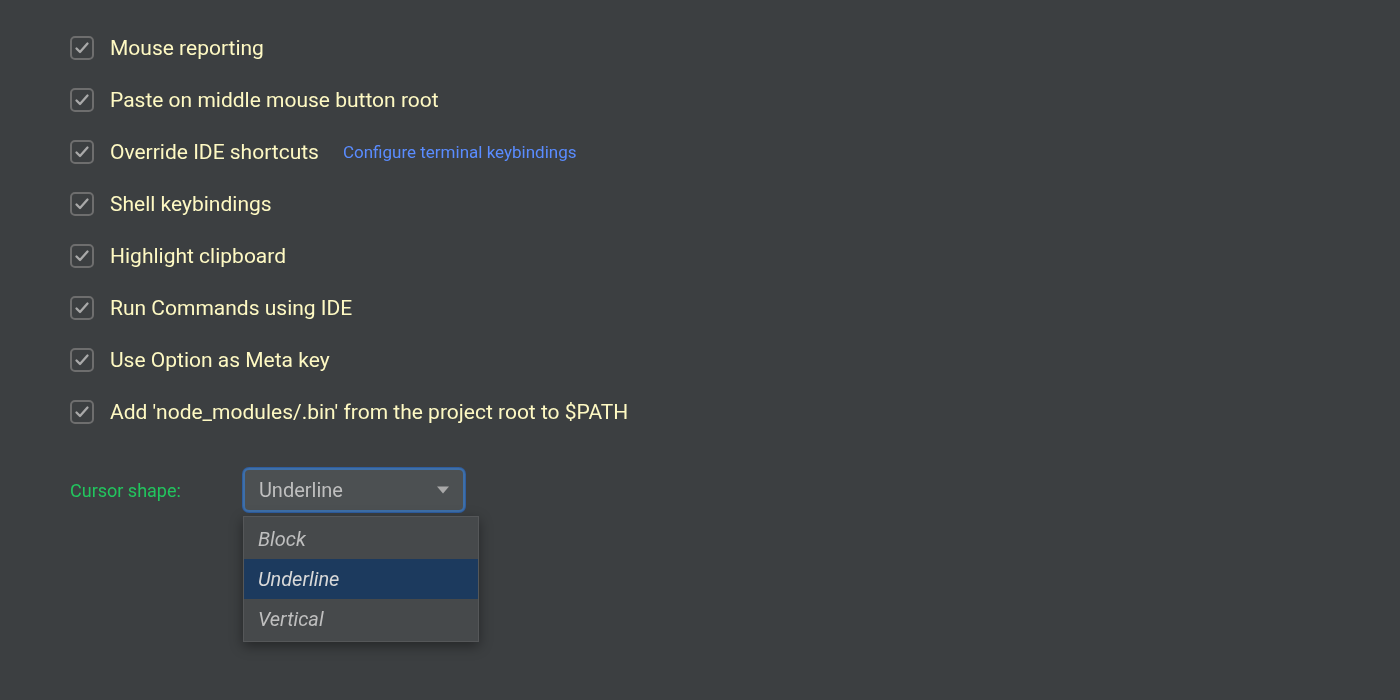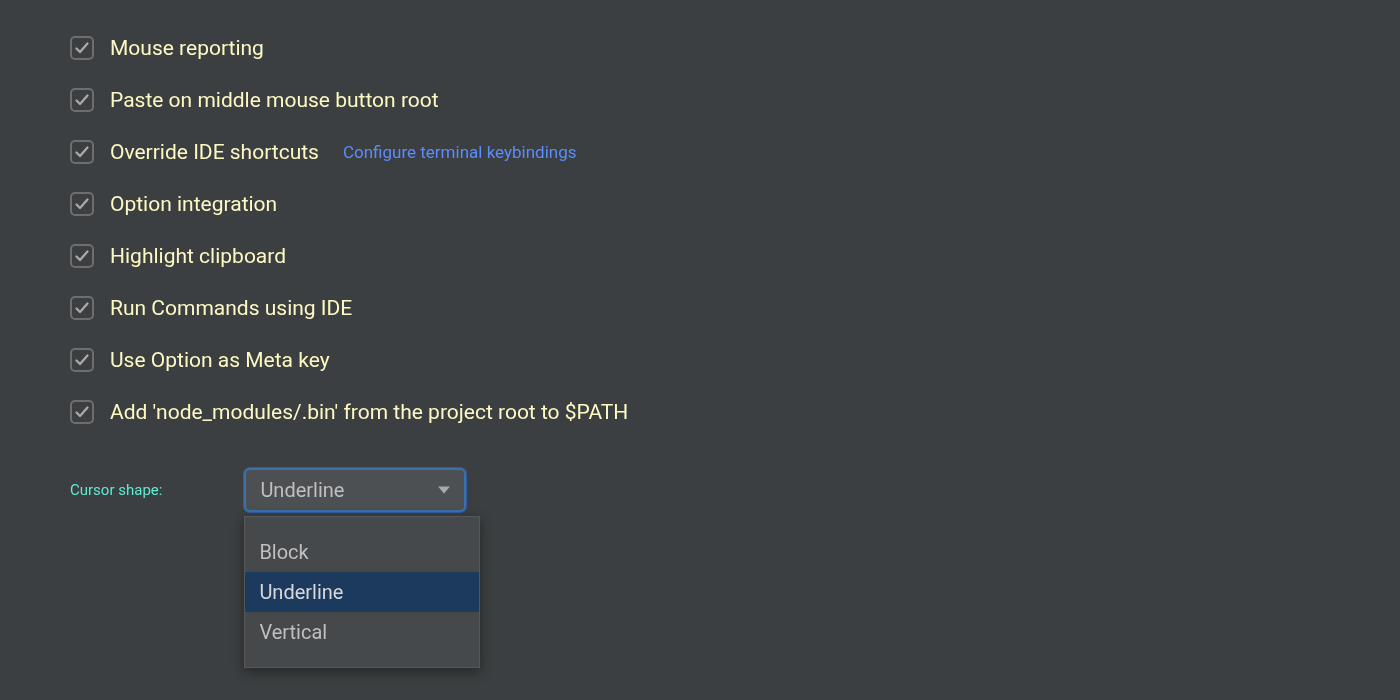--- a/index.html
+++ b/index.html
@@ -48,23 +48,23 @@
     font-size: 17px;
     cursor: pointer;
   }
 
   .form-row {
     display: flex;
     align-items: center;
     margin-top: 30px;
   }
   .form-label {
-    font-size: 15px;
-    color: #5eead4;
-    margin-right: 44px;
+    font-size: 18px;
+    color: #22c55e;
+    margin-right: 24px;
   }
   .combo-wrap {
     position: relative;
     margin-left: 38px;
   }
   .combo {
     width: 222px;
     height: 44px;
     background: #4c5052;
     border: 2px solid #3e6fa8;
@@ -94,21 +94,22 @@
 
   .dropdown {
     position: absolute;
     left: 0;
     top: 48px;
     width: 236px;
     background: #46494b;
     border: 1px solid #555759;
     box-shadow: 0 4px 12px rgba(0,0,0,0.4);
     box-sizing: border-box;
-    padding: 15px 0;
+    padding: 2px 0;
+    font-style: italic;
   }
   .dd-item {
     padding: 8px 14px;
     font-size: 20px;
     color: #bfbfbf;
     cursor: pointer;
   }
   .dd-item.selected {
     background: #1c3a5e;
     color: #d8d8d8;
@@ -147,21 +148,21 @@
     <span class="cb-label">Override IDE shortcuts</span>
     <span class="link">Configure terminal keybindings</span>
   </div>
 
   <div class="row">
     <div class="checkbox checked">
       <svg width="16" height="16" viewBox="0 0 16 16">
           <polyline points="2.5,8.5 6,12 13.5,3.5" fill="none" stroke="currentColor" stroke-width="2.3" stroke-linecap="round" stroke-linejoin="round"></polyline>
         </svg>
     </div>
-    <span class="cb-label">Option integration</span>
+    <span class="cb-label">Shell keybindings</span>
   </div>
 
   <div class="row">
     <div class="checkbox checked">
       <svg width="16" height="16" viewBox="0 0 16 16">
           <polyline points="2.5,8.5 6,12 13.5,3.5" fill="none" stroke="currentColor" stroke-width="2.3" stroke-linecap="round" stroke-linejoin="round"></polyline>
         </svg>
     </div>
     <span class="cb-label">Highlight clipboard</span>
   </div>

